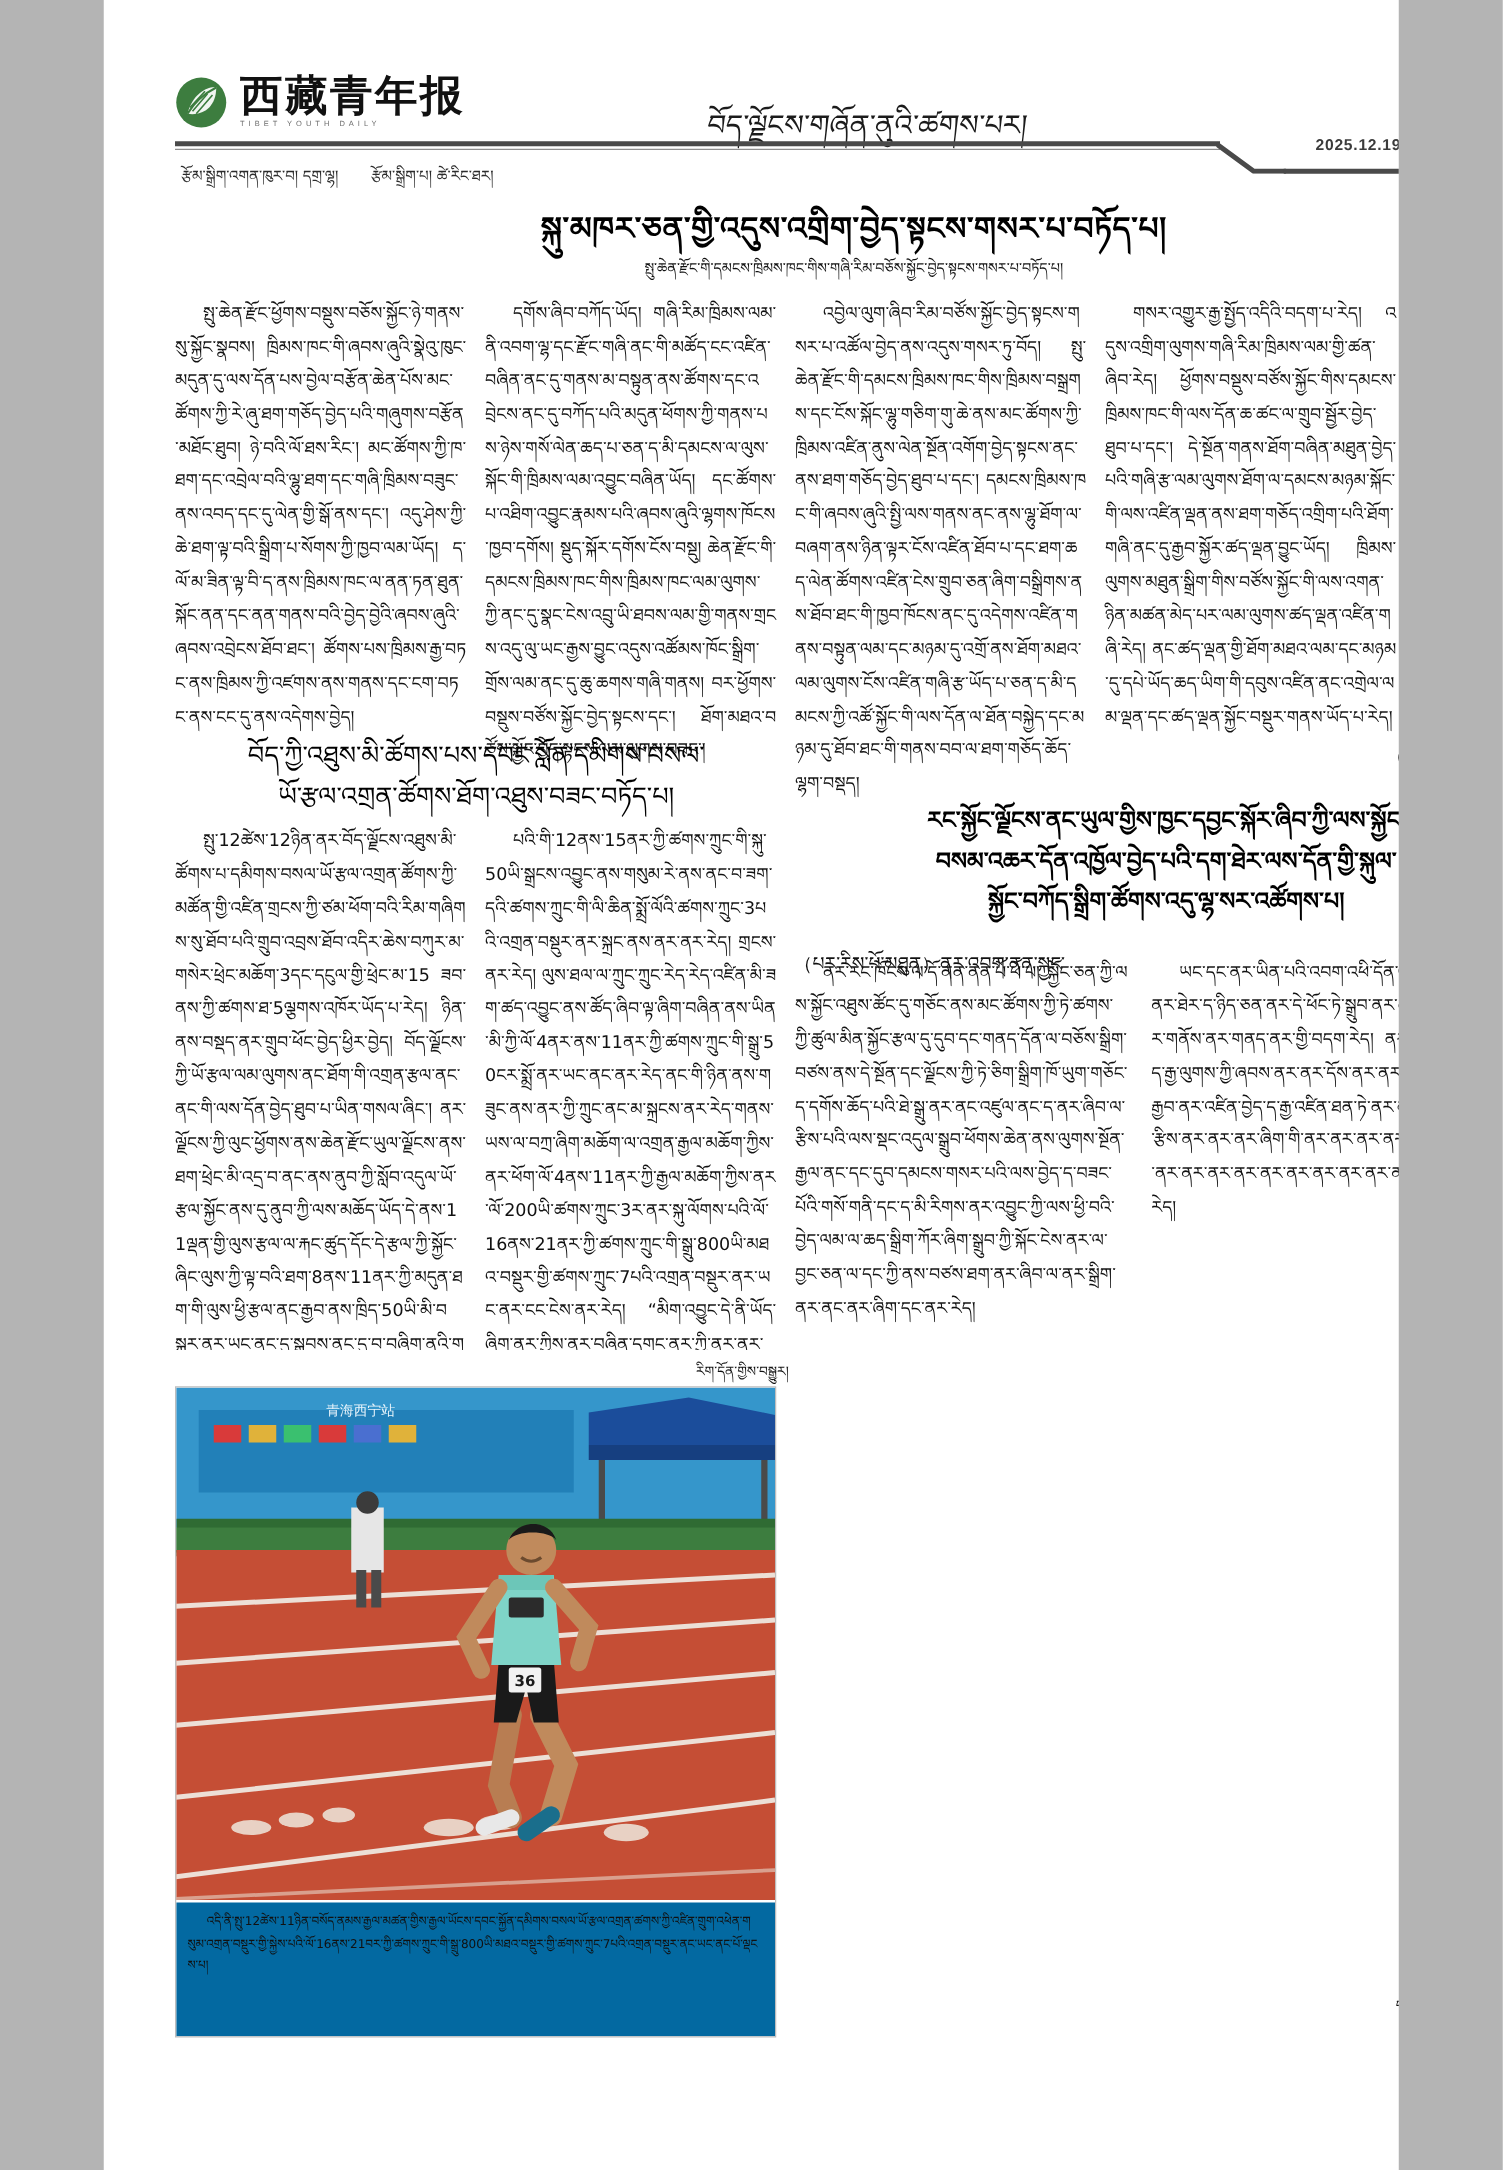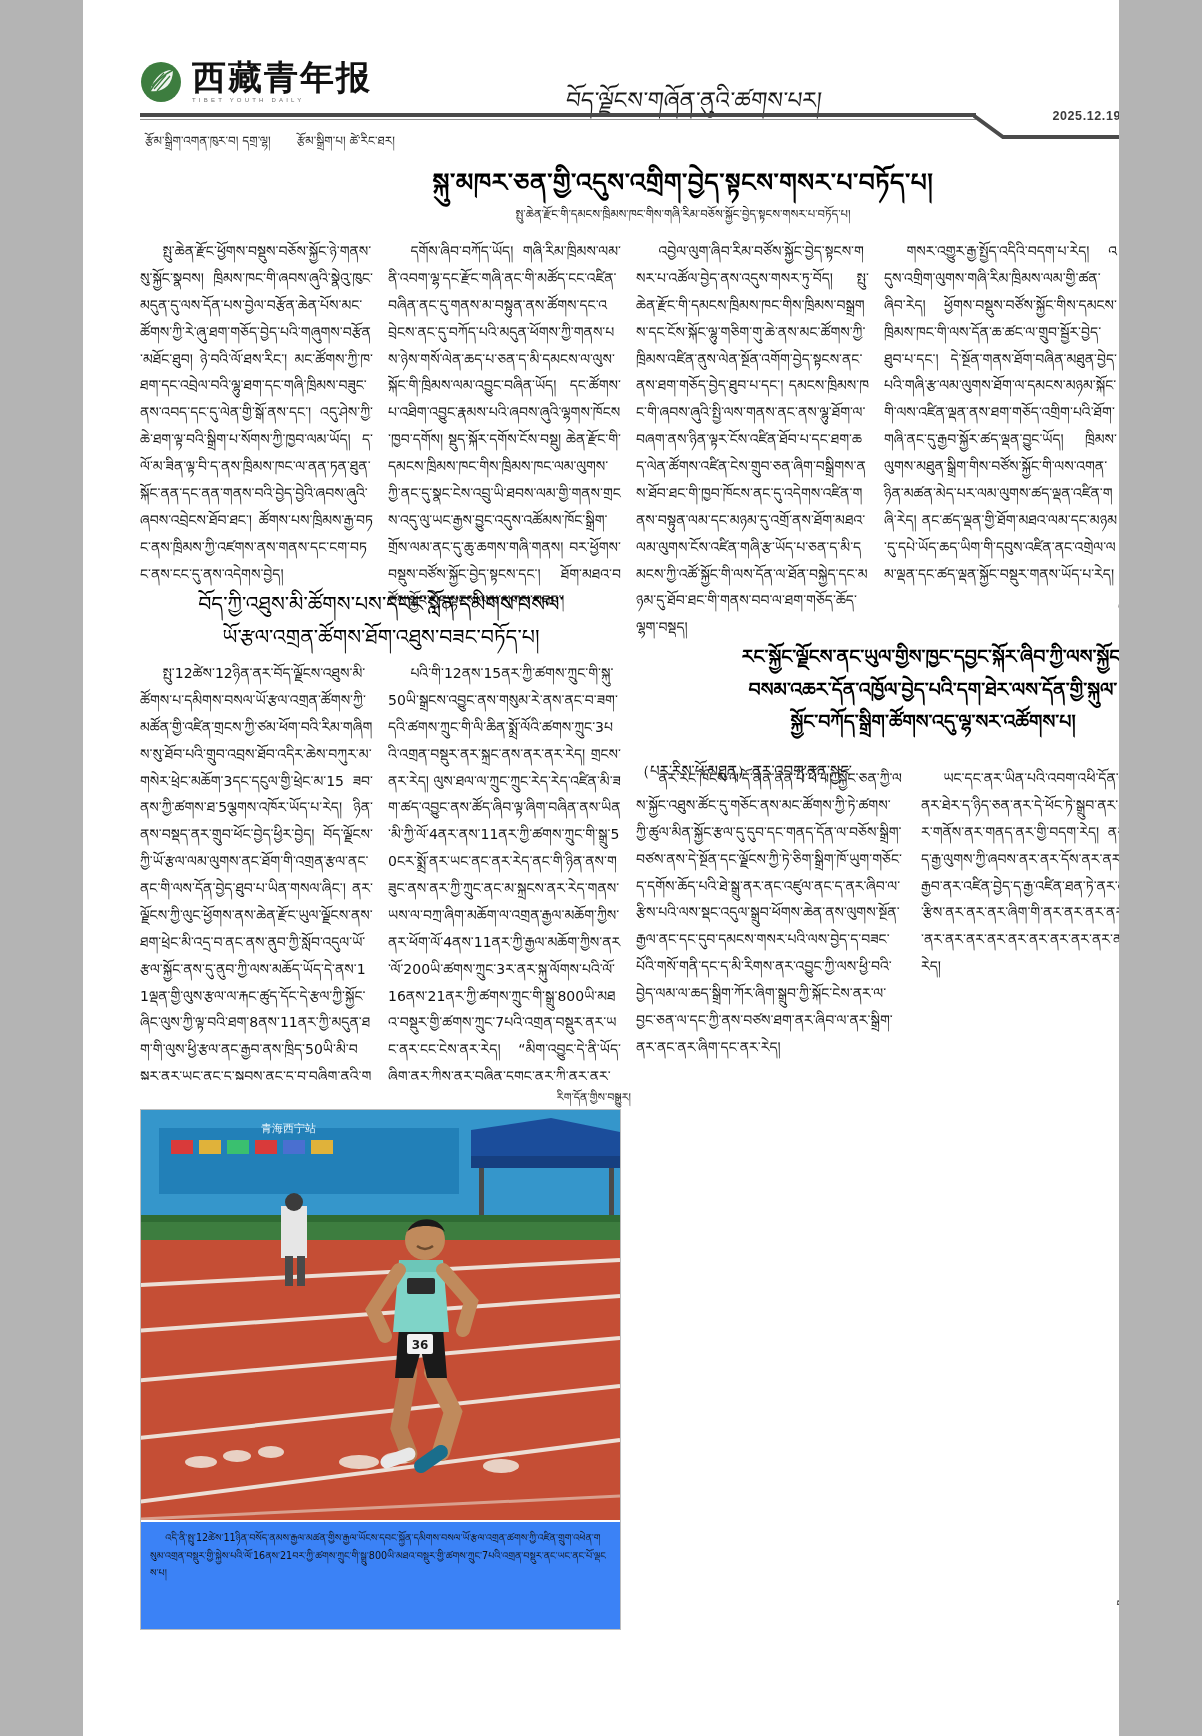--- a/index.html
+++ b/index.html
@@ -105,21 +105,21 @@
     font-size:11px;color:#111;margin-top:45px;
   }
 
   
   .photo-box{
     position:absolute;left:57px;top:1094px;width:481px;height:521px;
     border:1px solid #bdbdbd;box-sizing:border-box;background:#fff;overflow:hidden;margin-top:15px;
   }
   .photo{position:absolute;left:0;top:0;width:479px;height:410px;overflow:hidden;}
   .caption{
-    position:absolute;left:0;top:412px;width:479px;height:107px;background:#3b82f6;
+    position:absolute;left:0;top:412px;width:479px;height:107px;background:#0369a1;
     padding:7px 9px 0 9px;box-sizing:border-box;
     font-size:9.6px;line-height:1.85;color:#111;text-align:justify;
     text-justify:inter-character;word-break:break-all;
   }
   .caption p{margin:0;text-indent:1.6em;}
 </style>
 </head>
 <body>
 
 <div class="page">

